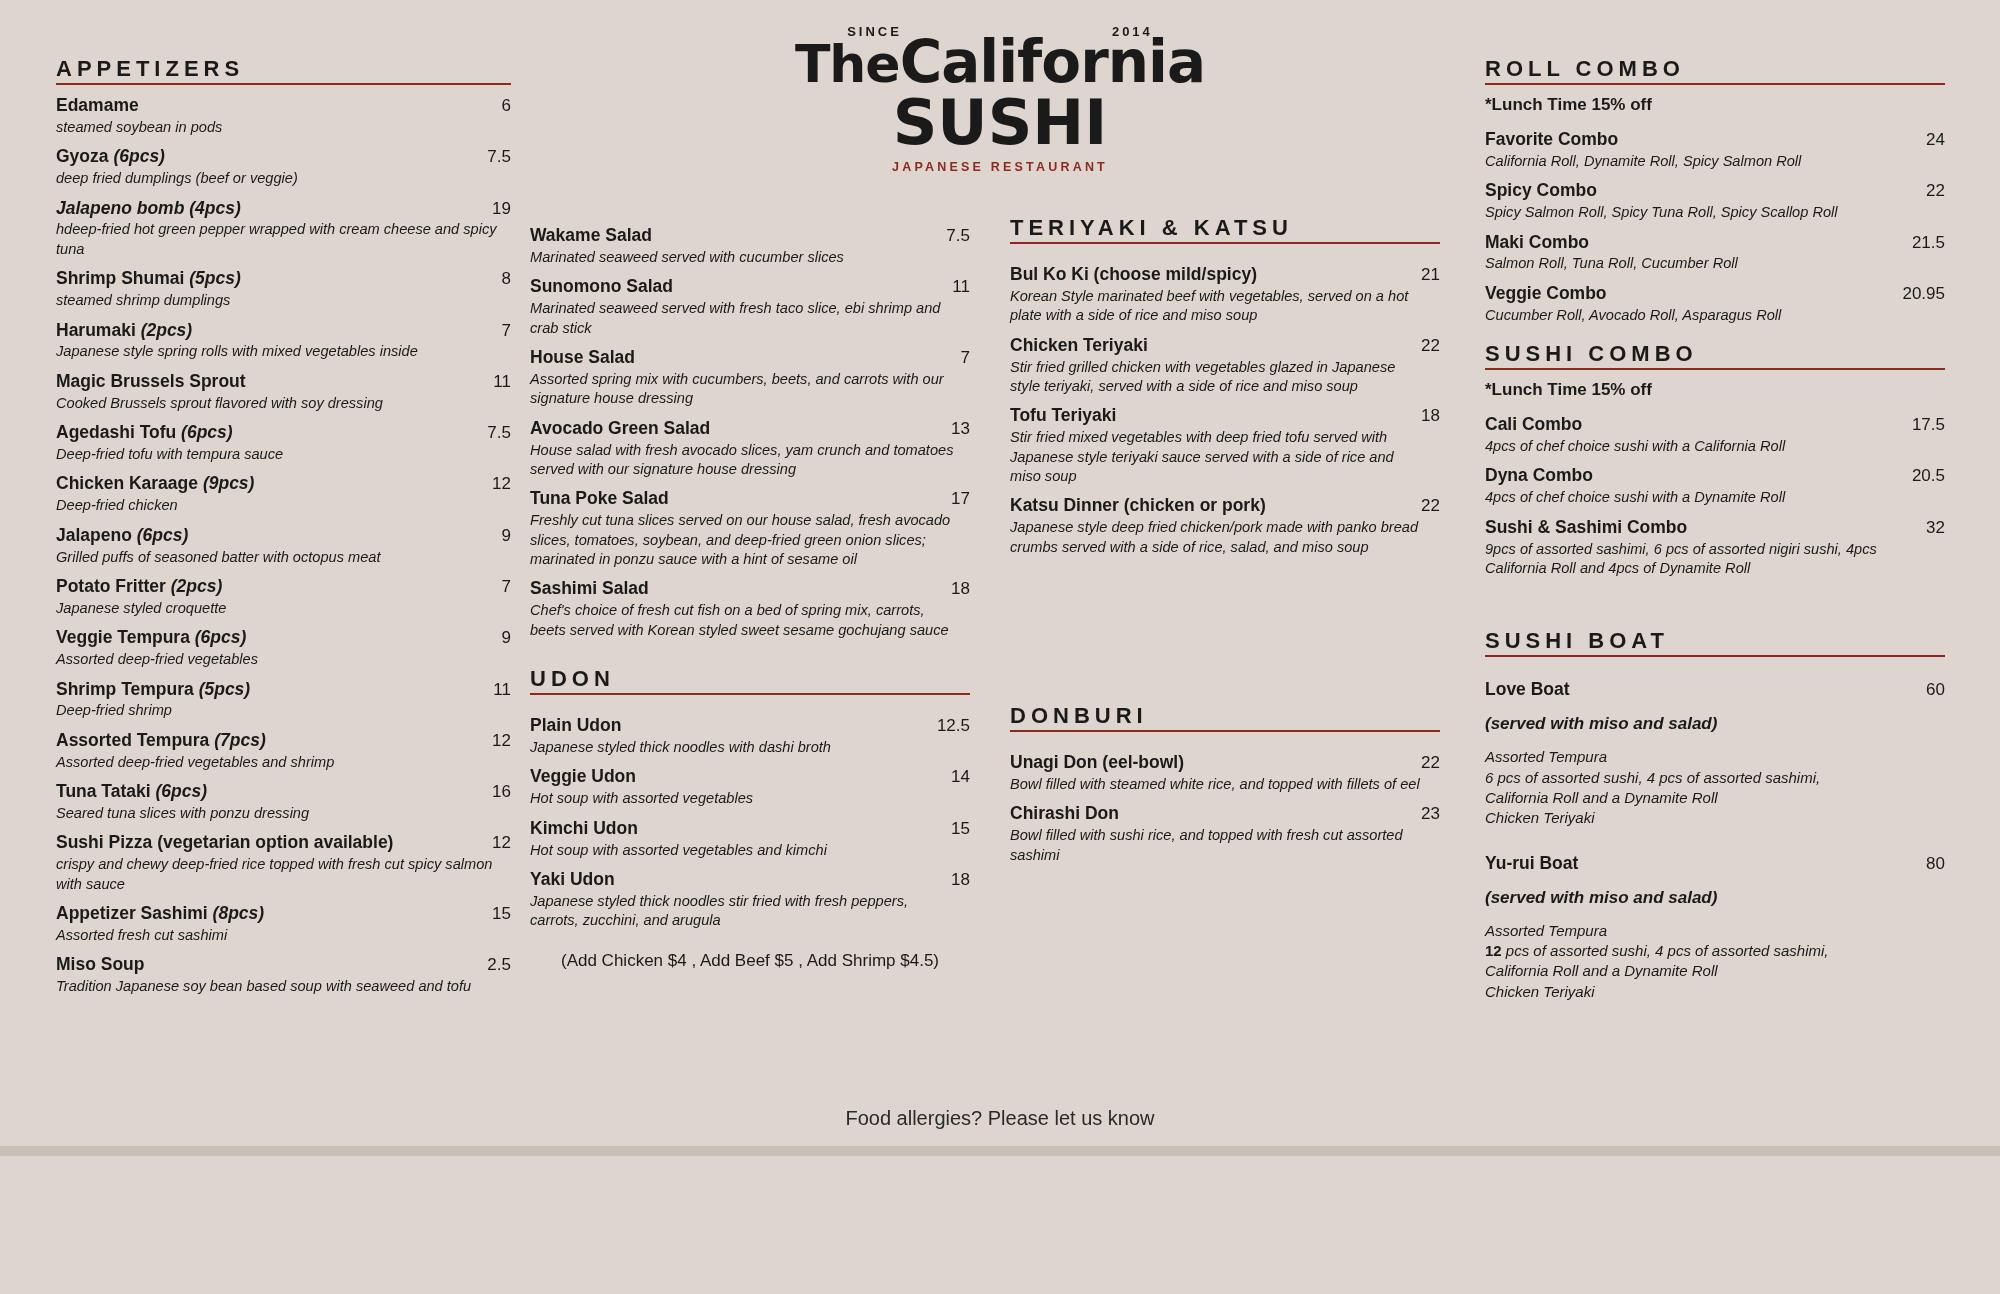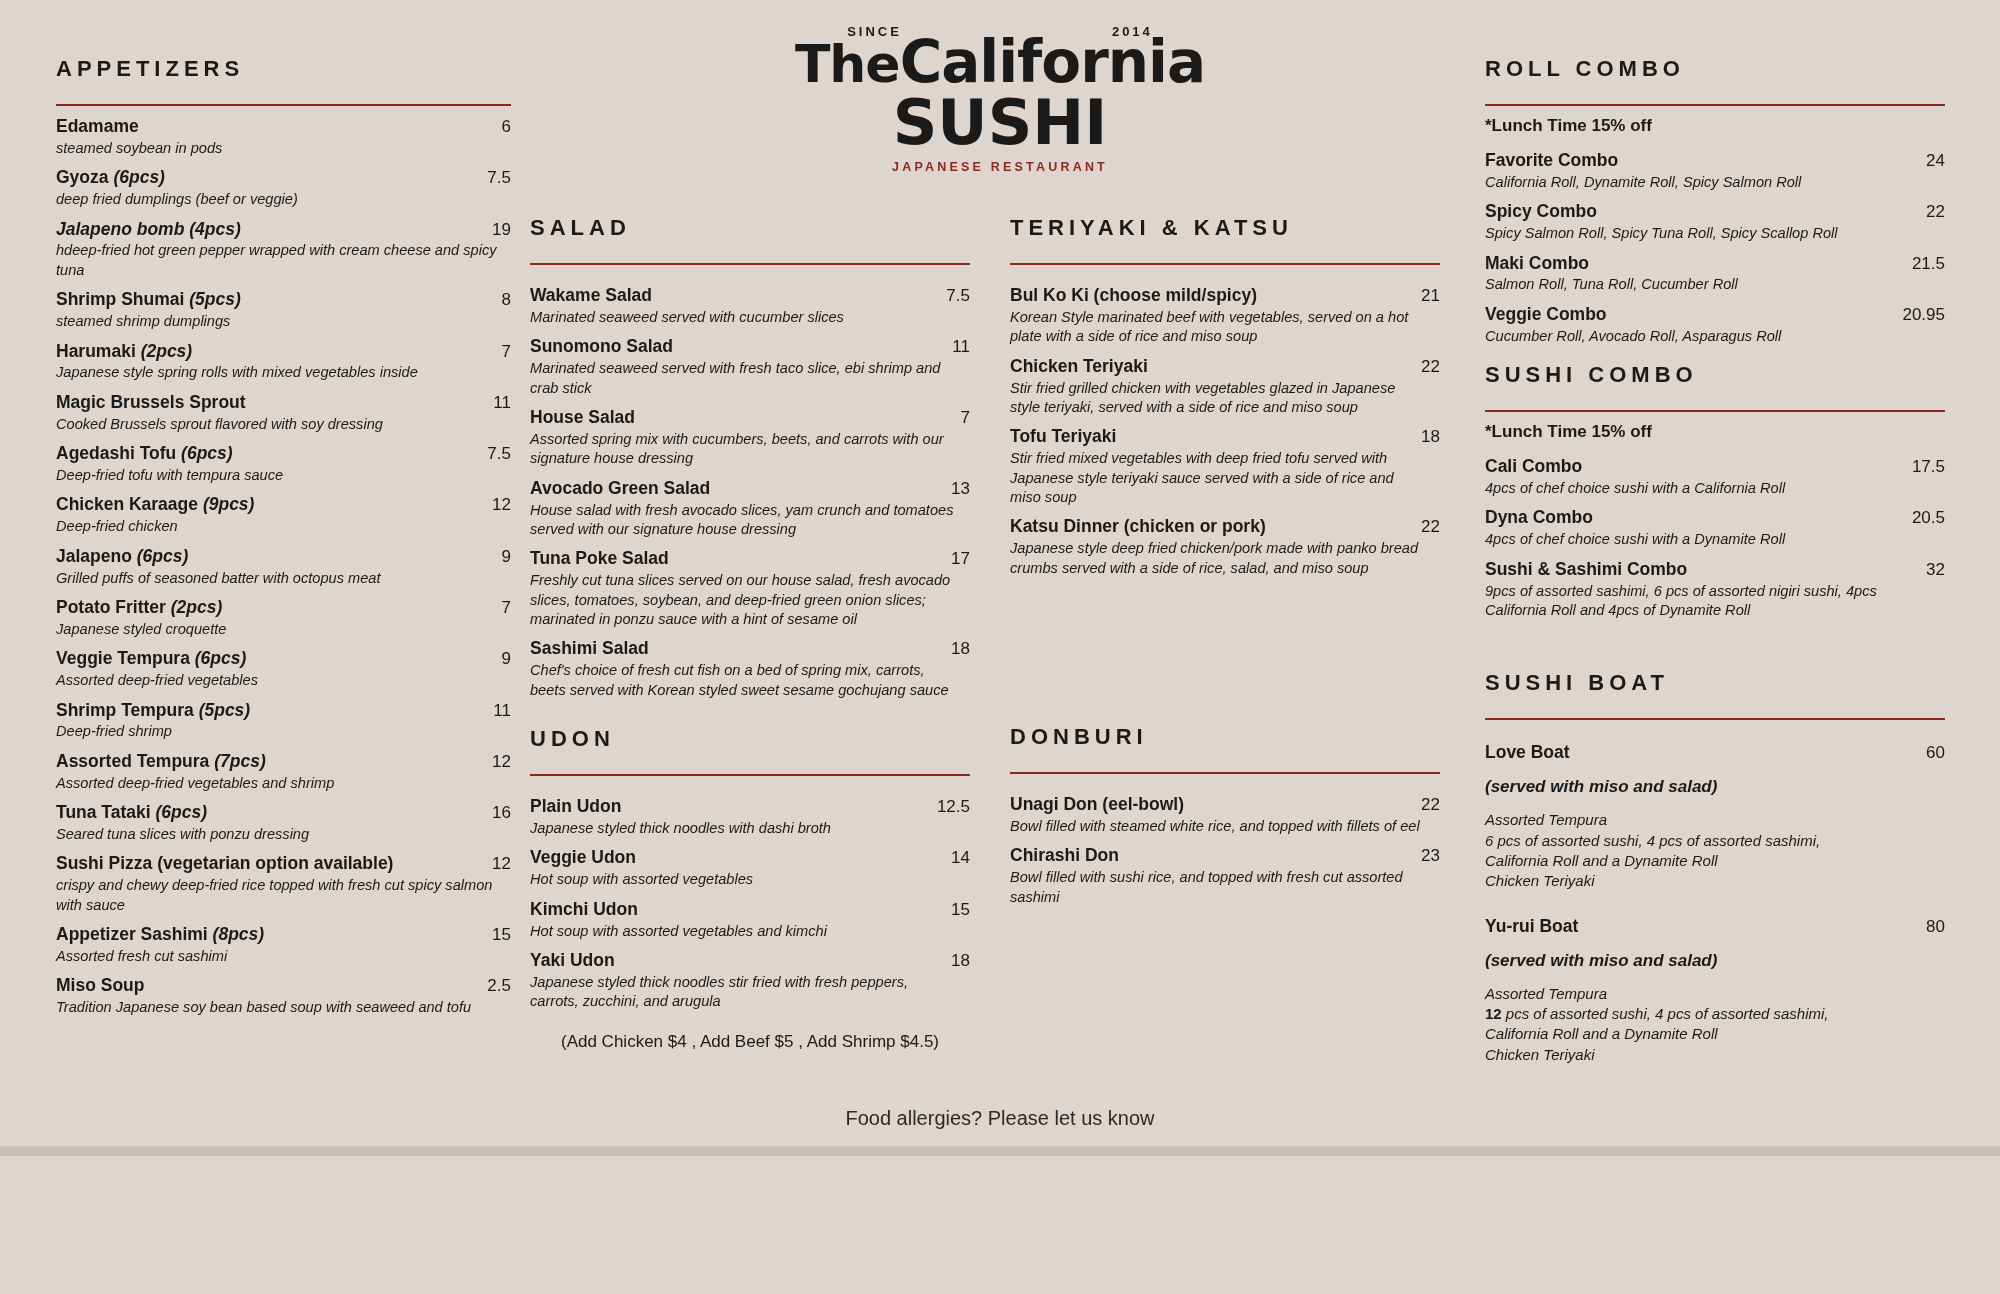--- a/index.html
+++ b/index.html
@@ -39,21 +39,21 @@
 
   
   .col { position:absolute; box-sizing:border-box; }
   .col-1 { left:56px;  top:56px;  width:455px; }
   .col-2 { left:530px; top:215px; width:440px; }
   .col-3 { left:1010px;top:215px; width:430px; }
   .col-4 { left:1485px;top:56px;  width:460px; }
 
   .sec-title {
     font-size:22px; font-weight:bold; letter-spacing:5px;
-    color:#1a1a1a; padding-bottom:22px;
+    color:#1a1a1a; padding-bottom:1px;
     border-bottom:2.5px solid #8d2a20;
     margin:0 0 10px 0;
   }
   .sec-gap { margin-top:26px; }
 
   .note {
     font-size:17px; font-weight:bold; margin:10px 0 14px 0;
   }
 
   .item { margin-bottom:9px; }
@@ -238,21 +238,20 @@
     <div class="item">
       <div class="item-row">
         <div class="item-name">Miso Soup</div>
         <div class="item-price">2.5</div>
       </div>
       <div class="item-desc">Tradition Japanese soy bean based soup with seaweed and tofu</div>
     </div>
   </div>
 
   <div class="col col-2">
-    <div class="sec-title">SALAD</div>
     <div style="height:10px"></div>
 
     <div class="item">
       <div class="item-row">
         <div class="item-name">Wakame Salad</div>
         <div class="item-price">7.5</div>
       </div>
       <div class="item-desc">Marinated seaweed served with cucumber slices</div>
     </div>
 

